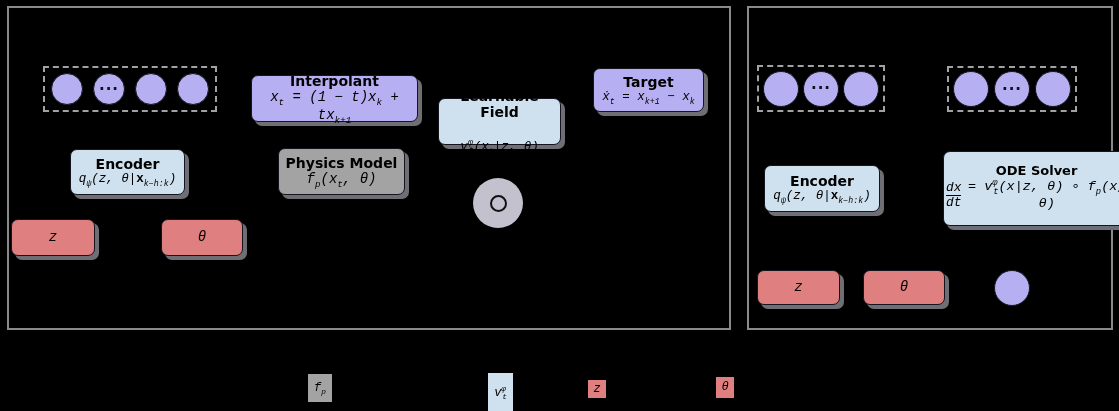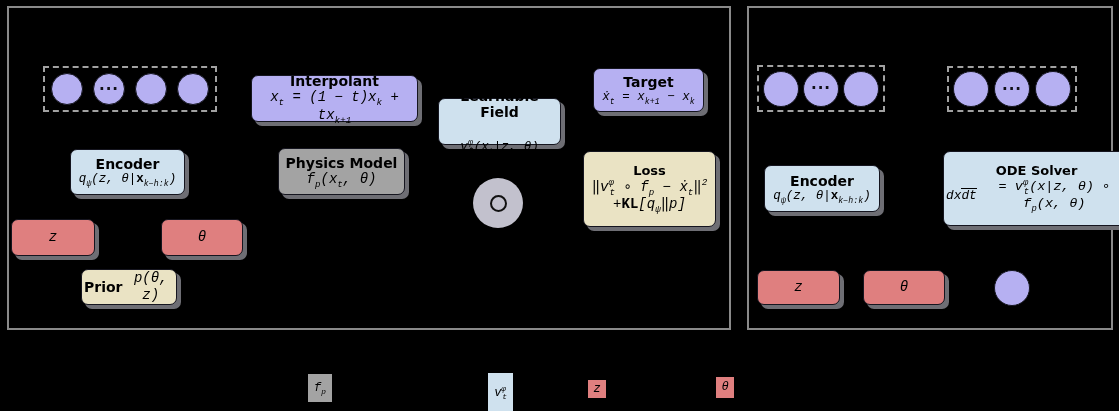--- a/index.html
+++ b/index.html
@@ -32,21 +32,21 @@
   .circle-32 { width:32px; height:32px; }
   .circle-36 { width:36px; height:36px; }
   .dots { font-weight:bold; font-size:15px; color:#101018; letter-spacing:1px; line-height:1; }
 
   .compose { position:absolute; width:50px; height:50px; border-radius:50%; background:#c2c1cd;
              display:flex; align-items:center; justify-content:center; }
   .compose-ring { width:13px; height:13px; border-radius:50%; border:2px solid #111; background:transparent; }
 
   .inline-row { flex-direction:row; gap:5px; }
 
-  .frac { display:inline-flex; flex-direction:row; align-items:center; line-height:1.1; font-size:0.95em; }
+  .frac { display:inline-flex; flex-direction:column; line-height:1.1; font-size:0.95em; }
   .frac .den { border-top:1.4px solid #000; }
   .ode-row { display:flex; align-items:center; justify-content:center; gap:5px; }
 
   .chip { position:absolute; box-sizing:border-box; display:flex; align-items:center; justify-content:center;
           text-align:right; }
   .chip .formula { font-size:12px; }
 
   .latent-circle { position:absolute; width:36px; height:36px; border-radius:50%;
                    background:#b6b0f2; border:1.5px solid #15151f; box-sizing:border-box; }
 </style>
@@ -88,37 +88,28 @@
 
   <div class="box c-blue" style="left:438px; top:98px; width:123px; height:47px;gap:20px;">
     <div class="box-title">Learnable Field</div>
     <div class="formula formula-sm">v<sup>φ</sup><sub>t</sub>(x<sub>t</sub>|z, θ)</div>
   </div>
 
   <div class="compose" style="left:473px; top:178px;">
     <div class="compose-ring"></div>
   </div>
 
-  <div class="box c-tan" style="left:583px; top:151px; width:133px; height:76px;">
-    <div class="box-title-sm">Loss</div>
-    <div class="formula">‖v<sup>φ</sup><sub>t</sub> ∘ f<sub>p</sub> − ẋ<sub>t</sub>‖<sup>2</sup></div>
-    <div class="formula">+<b>KL</b>[q<sub>ψ</sub>‖p]</div>
-  </div>
 
   <div class="box c-red" style="left:11px; top:219px; width:84px; height:37px;">
     <div class="formula">z</div>
   </div>
   <div class="box c-red" style="left:161px; top:219px; width:82px; height:37px;">
     <div class="formula">θ</div>
   </div>
 
-  <div class="box c-tan inline-row" style="left:81px; top:269px; width:96px; height:36px;">
-    <span class="box-title">Prior</span>
-    <span class="formula">p(θ, z)</span>
-  </div>
 
   <div class="panel" style="left:747px; top:6px; width:366px; height:324px;"></div>
 
   <div class="dashed-box" style="left:757px; top:65px; width:128px; height:47px; padding:0 4px;">
     <div class="circle circle-36"></div>
     <div class="circle circle-36">
       <span class="dots">···</span>
     </div>
     <div class="circle circle-36"></div>
   </div>

